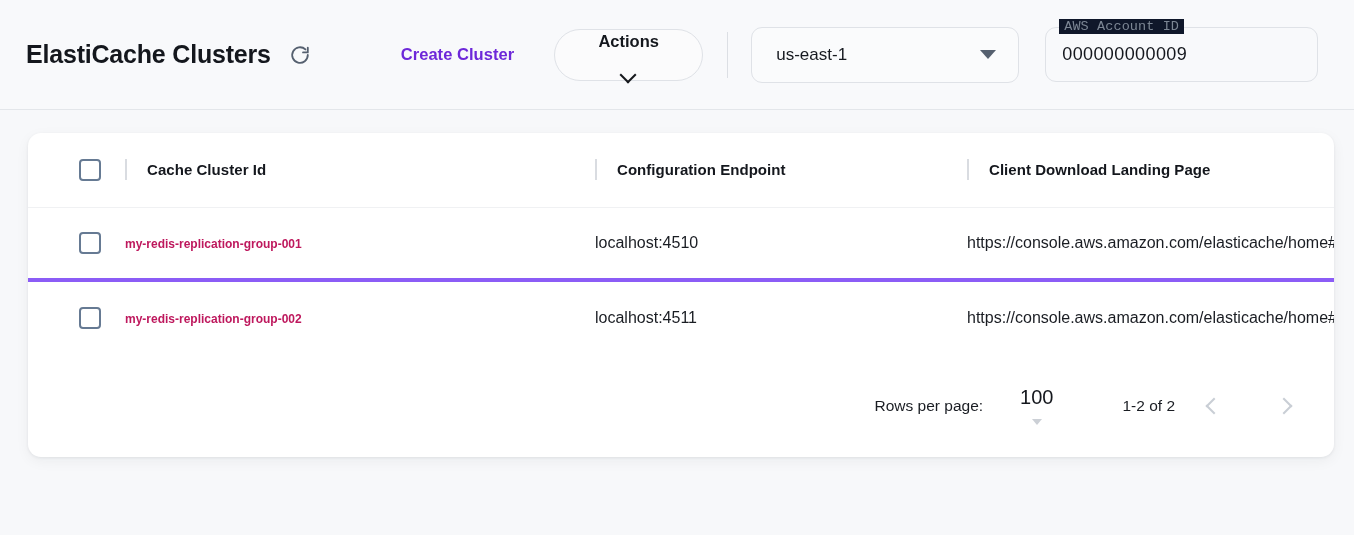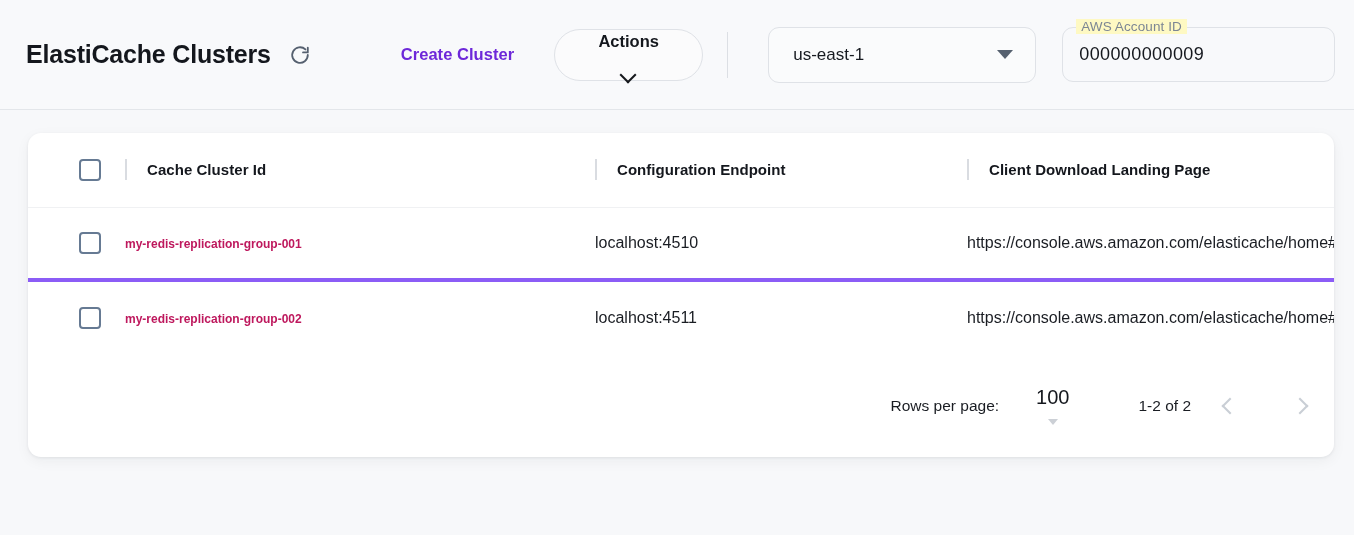--- a/index.html
+++ b/index.html
@@ -99,21 +99,21 @@
   }
 
   .hdr-divider {
     margin-left: 24px;
     width: 1px;
     height: 46px;
     background: #dcdfe4;
   }
 
   .region-select {
-    margin-left: 40px;
+    margin-left: 23px;
     width: 268px;
     height: 56px;
     background: #fafbfc;
     border: 1px solid #dfe2e7;
     border-radius: 11px;
     display: flex;
     align-items: center;
     padding: 0 18px 0 24px;
     position: relative;
     cursor: pointer;
@@ -140,26 +140,27 @@
     position: relative;
     background: transparent;
     display: flex;
     align-items: center;
     padding: 0 16px;
   }
   .account-label {
     position: absolute;
     top: -9px;
     left: 13px;
-    background: #fef9c3;
+    background: #0f172a;
     padding: 0 5px;
     font-size: 13.5px;
     color: #7c8694;
     letter-spacing: 0.1px;
     white-space: nowrap;
+    font-family: Liberation Mono, monospace;
   }
   .account-value {
     font-size: 18px;
     color: #14171d;
     letter-spacing: 0.4px;
   }
 
   
   .card {
     position: absolute;
@@ -251,21 +252,21 @@
 
   
   .pager {
     position: absolute;
     left: 0; right: 0;
     top: 221px;
     height: 103px;
     display: flex;
     align-items: center;
     justify-content: flex-end;
-    padding-right: 12px;
+    padding-right: 28px;
     gap: 17px;
   }
   .rpp-label {
     font-size: 15.5px;
     color: #1a1d23;
     margin-right: 20px;
     white-space: nowrap;
   }
   .rpp-select {
     display: flex;

